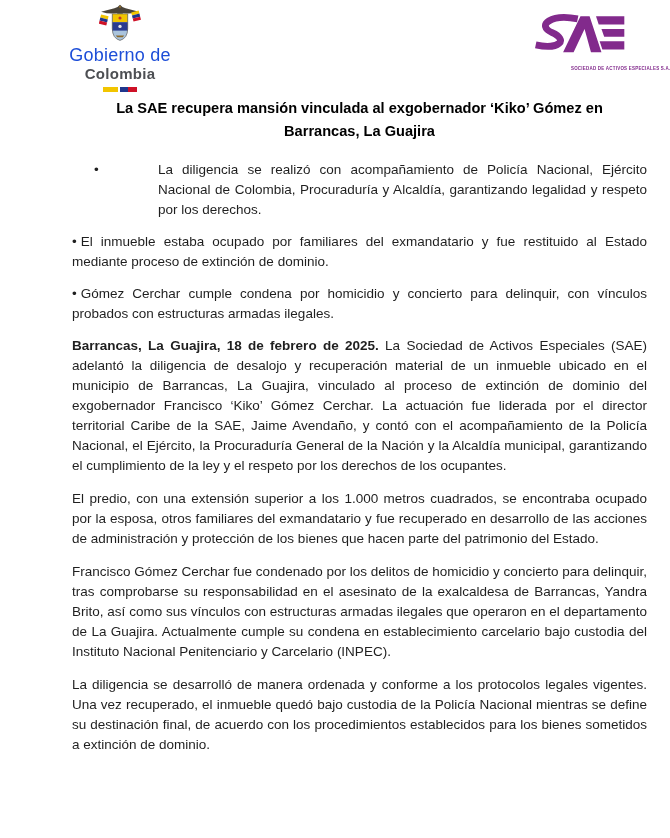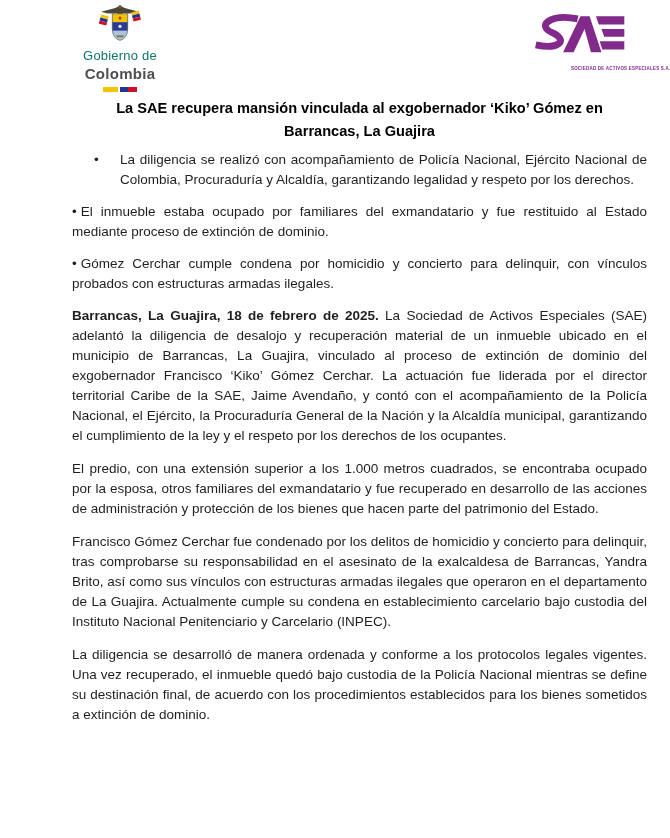--- a/index.html
+++ b/index.html
@@ -6,41 +6,41 @@
   body{
     width:670px;height:838px;background:#ffffff;
     font-family:"Liberation Sans",sans-serif;
     color:#1f1f1f;-webkit-font-smoothing:antialiased;
   }
   .page{position:relative;width:670px;height:838px;background:#fff;overflow:hidden;}
 
   
   .gov-logo{position:absolute;left:64px;top:3px;width:112px;text-align:center;}
   .gov-arms{display:block;margin:0 auto;}
-  .gov-line1{font-size:13px;line-height:17px;color:#0f766e;letter-spacing:.2px;}
+  .gov-line1{font-size:18px;line-height:17px;color:#1d4ed8;letter-spacing:.2px;}
   .gov-line2{font-size:15px;line-height:20px;font-weight:bold;color:#4d4f53;letter-spacing:.3px;}
   .flagbar{display:flex;width:34px;height:5px;margin:3px auto 0;}
   .flagbar .fy{width:15px;background:#f2c500;margin-right:2px;}
   .flagbar .fb{width:8px;background:#20368c;}
   .flagbar .fr{width:9px;background:#ce1127;}
 
   .sae-logo{position:absolute;right:40px;top:13px;width:100px;text-align:center;}
   .sae-caption{display:inline-block;font-size:8px;font-weight:bold;color:#822a8c;
     white-space:nowrap;transform:scale(.56);transform-origin:50% 0;letter-spacing:.4px;margin-top:-2px;}
 
   
   .content{position:absolute;left:72px;top:97px;width:575px;}
   .doc-title{
     text-align:center;font-weight:bold;font-size:14.6px;line-height:23px;color:#000;
-    margin:0 auto 7px;max-width:505px;
+    margin:0 auto 17px;max-width:505px;
   }
   .hang{display:flex;margin:0 0 12px;padding-left:22px;}
   .hang .dot{flex:0 0 26px;font-size:13.5px;line-height:20px;}
   .hang .btxt{flex:1;}
-  .btxt,.bpara,.para{font-size:13.5px;line-height:20px;text-align:justify;}
+  .btxt,.bpara,.para{font-size:13.5px;line-height:20px;text-align:justify;margin-left:38px;}
   .bpara{margin:0 0 12px;}
   .bpara .dot-inline{margin-right:4px;}
   .para{margin:0 0 13px;}
   .para .lead{font-weight:bold;}
 </style>
 </head>
 <body>
 
 <div class="page">
 

